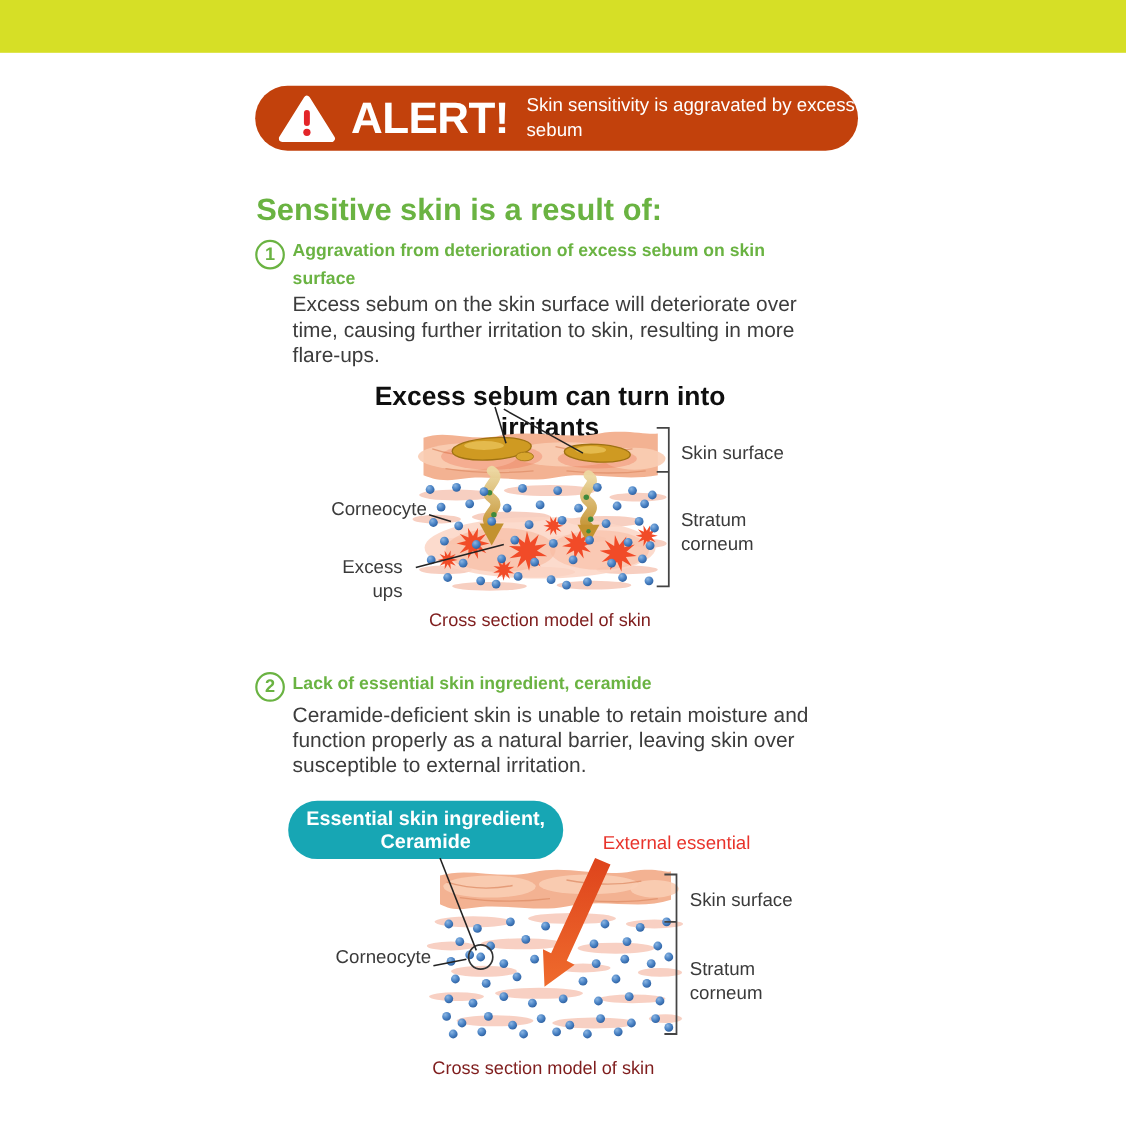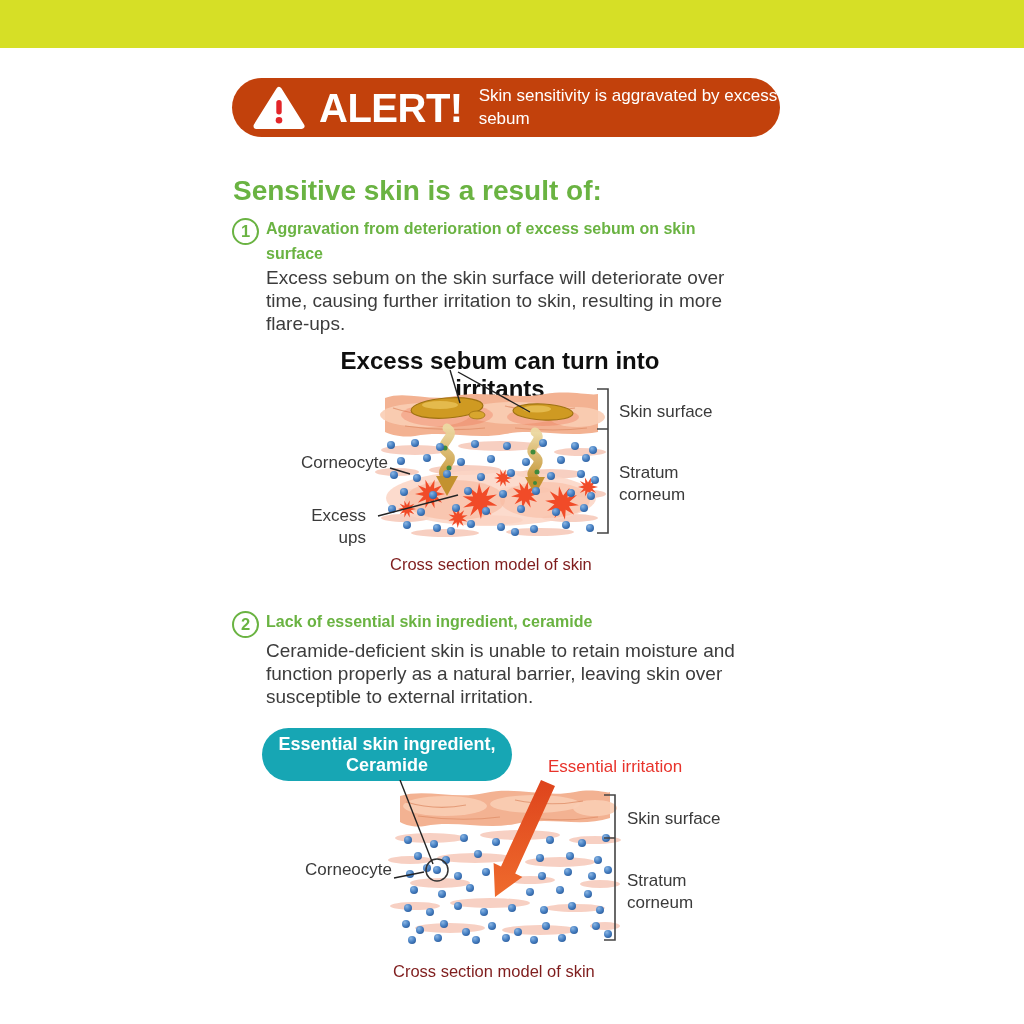--- a/index.html
+++ b/index.html
@@ -223,21 +223,21 @@
 <div class="abs diag-lbl" style="left:619px; top:462px; width:92px;">Stratum corneum</div>
 <div class="abs diag-caption" style="left:390px; top:555px; width:220px;">Cross section model of skin</div>
 
 <div class="abs num-circle" style="left:232px; top:611px;">
   <span>2</span>
 </div>
 <div class="abs sec-title" style="left:266px; top:610px; width:500px;">Lack of essential skin ingredient, ceramide</div>
 <div class="abs sec-body" style="left:266px; top:639px; width:492px;">Ceramide-deficient skin is unable to retain moisture and function properly as a natural barrier, leaving skin over susceptible to external irritation.</div>
 
 <div class="abs ceramide-badge">Essential skin ingredient, Ceramide</div>
-<div class="abs ext-irritation">Essential irritation</div>
+<div class="abs ext-irritation">External essential</div>
 
 <svg class="abs" style="left:380px; top:780px;" width="260" height="168" viewBox="0 0 260 168">
   <defs>
     <linearGradient id="irrArrow" x1="0" y1="0" x2="0" y2="1">
       <stop offset="0%" stop-color="#de441c"></stop>
       <stop offset="100%" stop-color="#ef6b2d"></stop>
     </linearGradient>
   </defs>
 
   <g transform="translate(20,8)">

